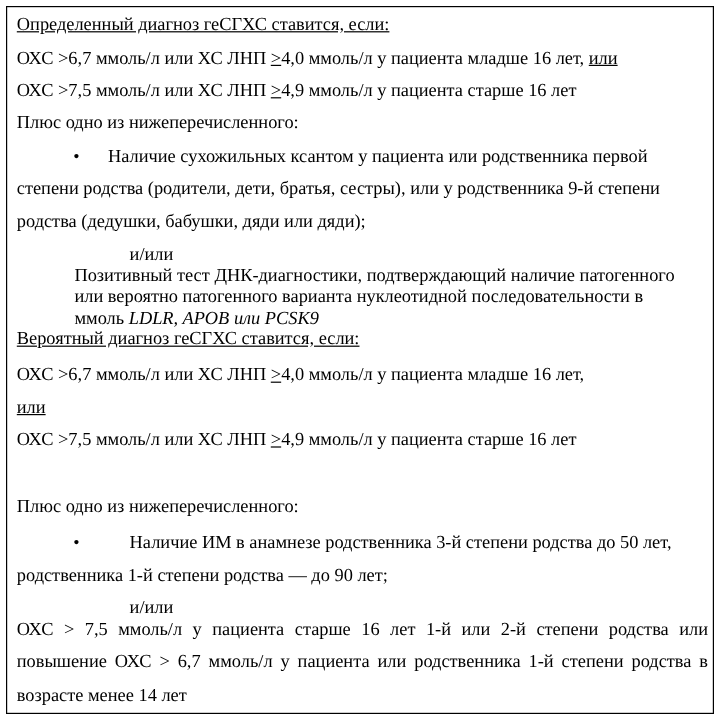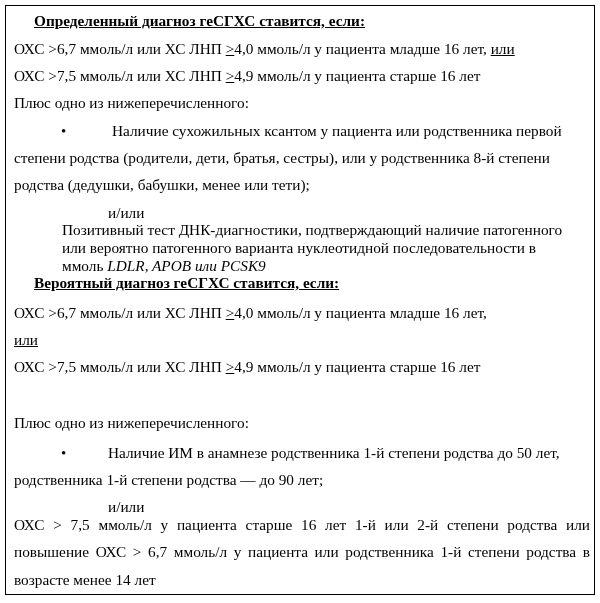--- a/index.html
+++ b/index.html
@@ -9,59 +9,59 @@
       color: #000000;
     }
     .box {
       position: absolute; left: 5px; top: 5px; width: 590px; height: 590px;
       border: 1px solid #000000; box-sizing: border-box;
     }
     .line {
       position: absolute; left: 14px; font-size: 15.3px; line-height: 18px;
       white-space: nowrap;
     }
-    .heading { font-weight: bold; text-decoration: underline; margin-left: 20px; }
+    .heading { font-weight: normal; text-decoration: underline; }
     .u { text-decoration: underline; }
     .bullet { position: absolute; left: 61px; font-size: 15px; line-height: 18px; }
     .just { left: 14px; right: 16px; width: 576px; text-align: justify; text-align-last: justify; white-space: nowrap; }
     i { font-style: italic; }
   </style>
 </head>
 <body>
 
 <div class="box"></div>
 
 <div class="line heading" style="top:12px">Определенный диагноз геСГХС ставится, если:</div>
 
 <div class="line" style="top:40px"><span>ОХС &gt;6,7 ммоль/л или ХС ЛНП </span><span class="u">&gt;</span><span>4,0 ммоль/л у пациента младше 16 лет, </span><span class="u">или</span></div>
 
 <div class="line" style="top:67px"><span>ОХС &gt;7,5 ммоль/л или ХС ЛНП </span><span class="u">&gt;</span><span>4,9 ммоль/л у пациента старше 16 лет</span></div>
 
 <div class="line" style="top:94px">Плюс одно из нижеперечисленного:</div>
 
 <div class="bullet" style="top:122px">•</div>
-<div class="line" style="top:122px; left:112px">Наличие сухожильных ксантом у пациента или родственника первой</div>
-<div class="line" style="top:149px">степени родства (родители, дети, братья, сестры), или у родственника 8-й степени</div>
-<div class="line" style="top:176px">родства (дедушки, бабушки, менее или тети);</div>
+<div class="line" style="top:122px; left:90px">Наличие сухожильных ксантом у пациента или родственника первой</div>
+<div class="line" style="top:149px">степени родства (родители, дети, братья, сестры), или у родственника 9-й степени</div>
+<div class="line" style="top:176px">родства (дедушки, бабушки, дяди или дяди);</div>
 
 <div class="line" style="top:204px; left:108px">и/или</div>
 <div class="line" style="top:221px; left:62px">Позитивный тест ДНК-диагностики, подтверждающий наличие патогенного</div>
 <div class="line" style="top:239px; left:62px">или вероятно патогенного варианта нуклеотидной последовательности в</div>
 <div class="line" style="top:257px; left:62px"><span>ммоль </span><i>LDLR, APOB или PCSK9</i></div>
 
 <div class="line heading" style="top:274px">Вероятный диагноз геСГХС ставится, если:</div>
 
 <div class="line" style="top:304px"><span>ОХС &gt;6,7 ммоль/л или ХС ЛНП </span><span class="u">&gt;</span><span>4,0 ммоль/л у пациента младше 16 лет,</span></div>
 
 <div class="line u" style="top:331px">или</div>
 
 <div class="line" style="top:358px"><span>ОХС &gt;7,5 ммоль/л или ХС ЛНП </span><span class="u">&gt;</span><span>4,9 ммоль/л у пациента старше 16 лет</span></div>
 
 <div class="line" style="top:414px">Плюс одно из нижеперечисленного:</div>
 
 <div class="bullet" style="top:444px">•</div>
-<div class="line" style="top:444px; left:108px">Наличие ИМ в анамнезе родственника 1-й степени родства до 50 лет,</div>
+<div class="line" style="top:444px; left:108px">Наличие ИМ в анамнезе родственника 3-й степени родства до 50 лет,</div>
 <div class="line" style="top:471px">родственника 1-й степени родства — до 90 лет;</div>
 
 <div class="line" style="top:498px; left:108px">и/или</div>
 <div class="line just" style="top:516px">ОХС &gt; 7,5 ммоль/л у пациента старше 16 лет 1-й или 2-й степени родства или</div>
 <div class="line just" style="top:543px">повышение ОХС &gt; 6,7 ммоль/л у пациента или родственника 1-й степени родства в</div>
 <div class="line" style="top:571px">возрасте менее 14 лет</div>
 
 </body></html>

